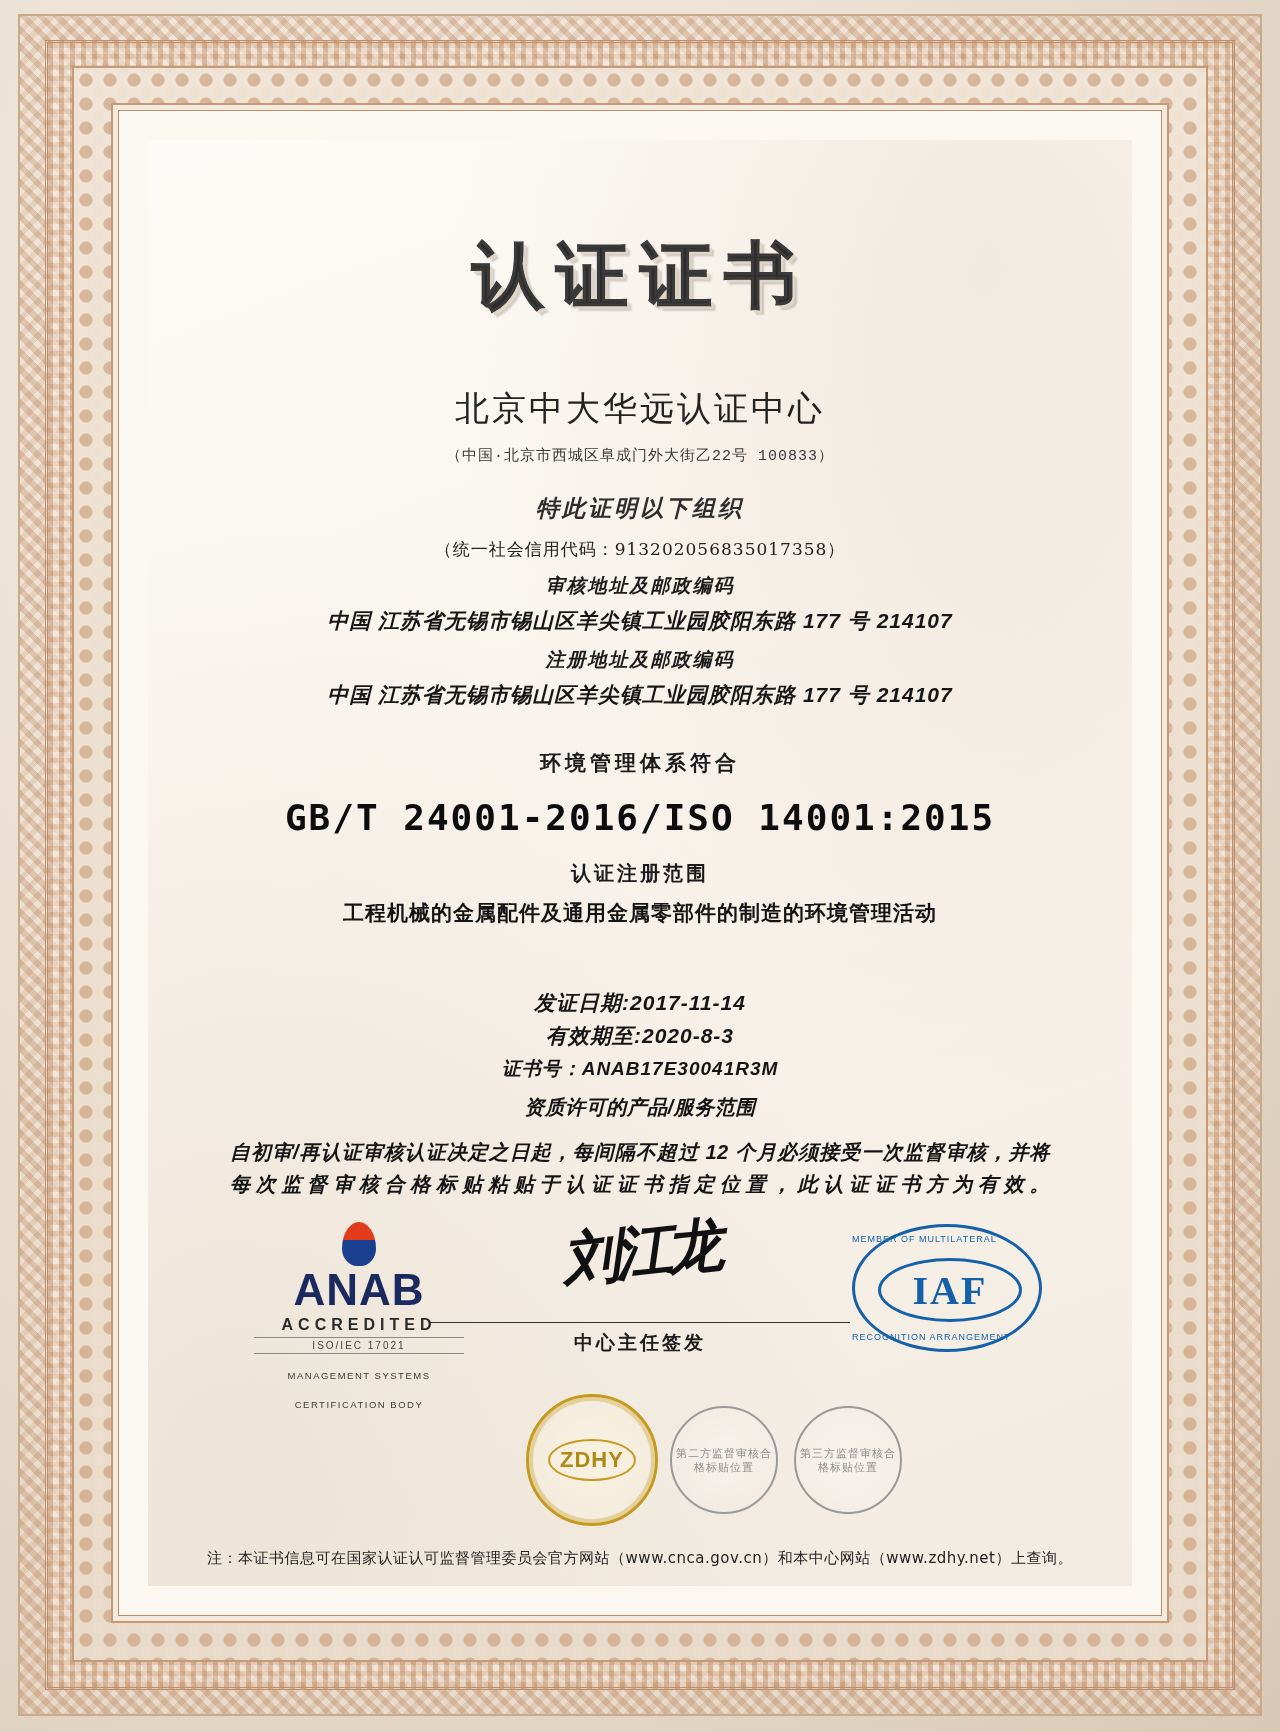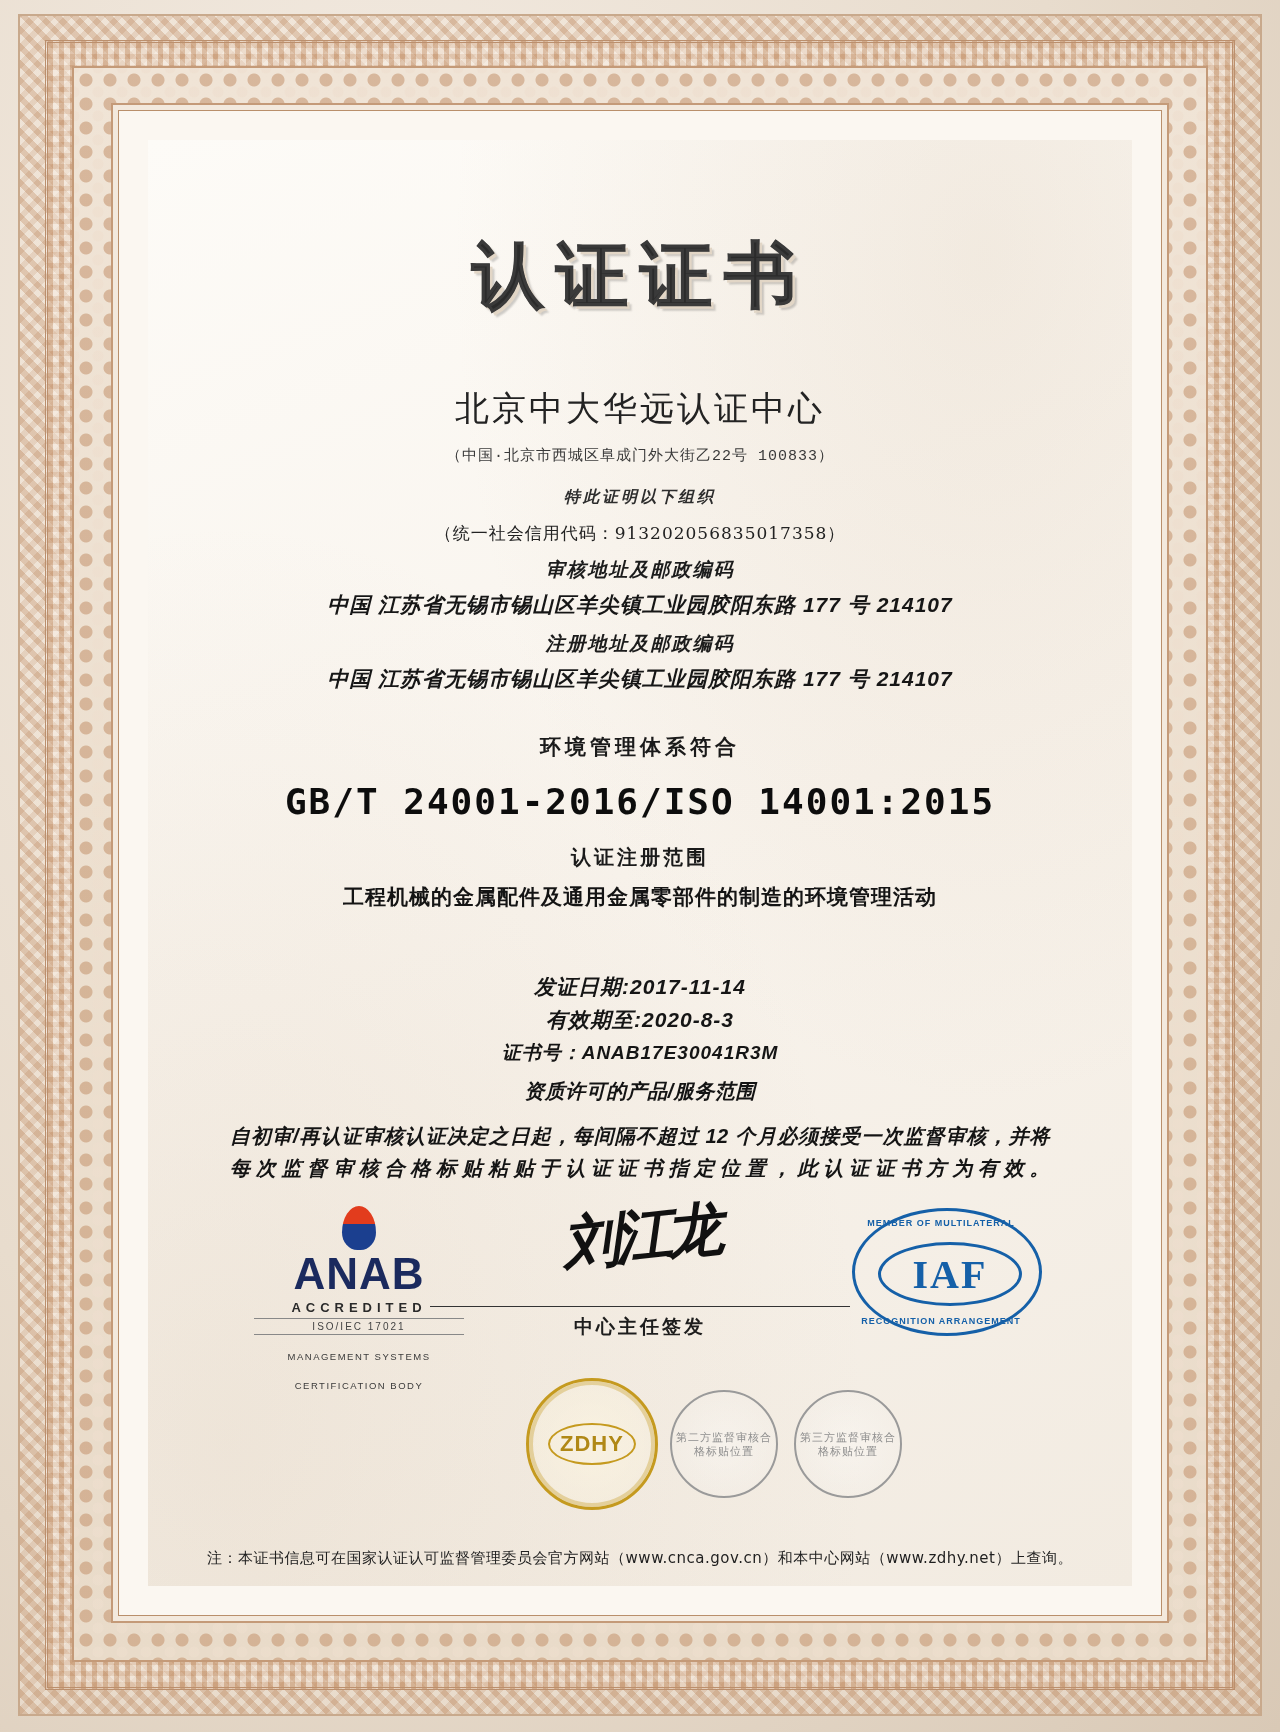--- a/index.html
+++ b/index.html
@@ -89,22 +89,22 @@
     font-family:"DejaVu Sans","Liberation Sans",sans-serif;
   }
   .org-addr{
     margin-top:14px;
     font-size:15px;
     letter-spacing:1px;
     color:#3a3a3a;
     font-family:Liberation Mono, monospace;
   }
   .certify-line{
-    margin-top:22px;
-    font-size:16px;
+    margin-top:28px;
+    font-size:23px;
     font-style:italic;
     letter-spacing:3px;
     color:#2d2d2d;
     font-weight:bold;
   }
   .company{
     margin-top:26px;
     font-size:40px;
     font-weight:bold;
     letter-spacing:2px;
@@ -228,21 +228,21 @@
   .anab .flame{
     width:34px;height:44px;margin:0 auto 2px auto;
     background:linear-gradient(#e23c1d 0%, #e23c1d 40%, #1b3f8f 41%, #1b3f8f 100%);
     border-radius:50% 50% 45% 45%/60% 60% 40% 40%;
   }
   .anab .word{
     font-size:44px;font-weight:bold;letter-spacing:1px;color:#1b2a5e;
     font-family:"Liberation Sans",sans-serif;line-height:1;
   }
   .anab .acc{
-    font-size:13px;letter-spacing:5px;color:#2a2a2a;margin-top:4px;font-weight:bold;
+    font-size:16px;letter-spacing:5px;color:#2a2a2a;margin-top:4px;font-weight:bold;
   }
   .anab .iso{
     font-size:10px;letter-spacing:2px;color:#444;margin-top:3px;
     border-top:1px solid #888;border-bottom:1px solid #888;padding:2px 0;
   }
   .anab .sub{
     font-size:9.5px;letter-spacing:1.5px;color:#3a3a3a;margin-top:16px;line-height:1.35;
   }
   
   .iaf{
@@ -252,22 +252,22 @@
     position:absolute;inset:0;border:3px solid #1560a8;border-radius:50%;
   }
   .iaf .oval{
     position:absolute;left:26px;top:34px;width:138px;height:58px;
     border:3px solid #1560a8;border-radius:50%;
     display:flex;align-items:center;justify-content:center;
     font-size:40px;font-weight:bold;color:#1560a8;letter-spacing:2px;
     font-family:Liberation Serif, serif;
   }
   .iaf .top-arc,.iaf .bot-arc{
-    position:absolute;left:0;right:12px;text-align:center;
-    font-size:9px;letter-spacing:1px;color:#1560a8;font-weight:bold;
+    position:absolute;left:0;right:12px;text-align:left;
+    font-size:9px;letter-spacing:1px;color:#1560a8;font-weight:normal;
   }
   .iaf .top-arc{top:10px;}
   .iaf .bot-arc{bottom:9px;line-height:1.25;}
 
   
   .seals{
     position:relative;height:132px;margin-top:6px;
   }
   .seal{
     position:absolute;border-radius:50%;

